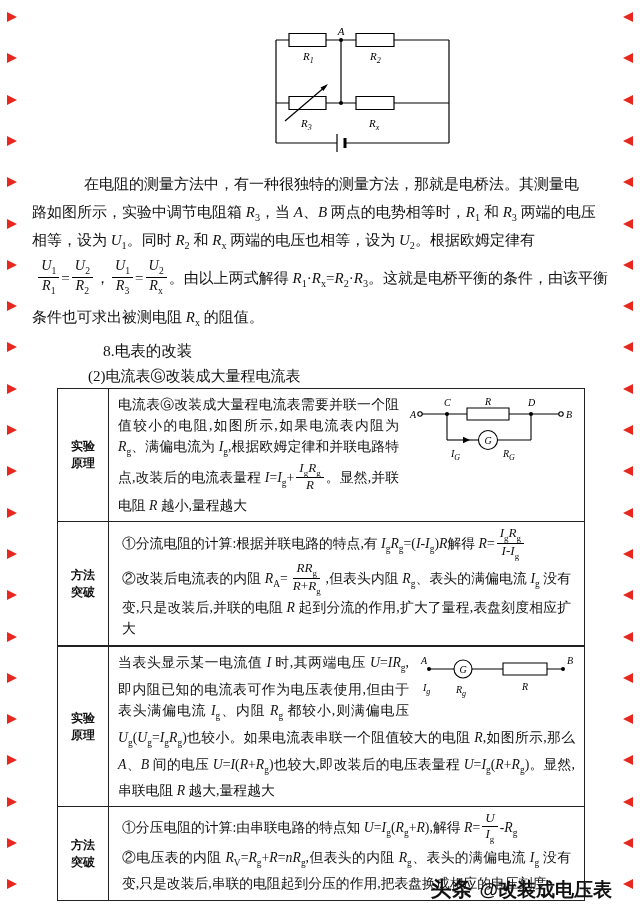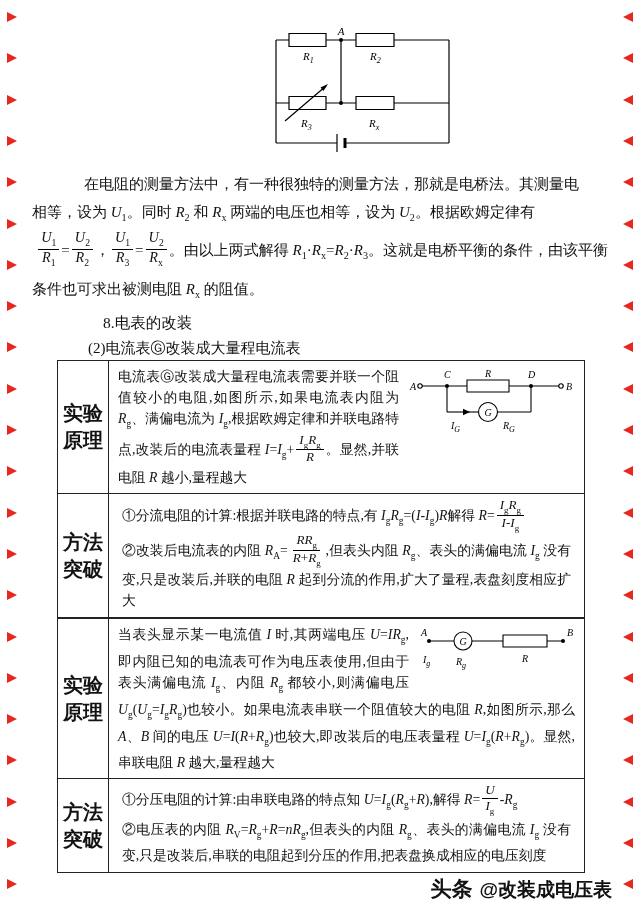--- a/index.html
+++ b/index.html
@@ -31,21 +31,21 @@
   i{font-family:"Liberation Serif",serif;font-style:italic;}
   sub{font-size:0.68em;}
   .fr{display:inline-flex;flex-direction:column;align-items:center;vertical-align:middle;
       line-height:1.12;font-size:0.95em;margin:0 2px;transform:translateY(-2px);}
   .fr .fn{border-bottom:1px solid #000;padding:0 3px;}
   .fr .fd{padding:0 3px;}
 
   
   table{border-collapse:collapse;margin-left:25px;width:528px;table-layout:fixed;}
   th,td{border:1.2px solid #222;}
-  th{width:46px;font-weight:bold;font-size:20px;text-align:center;vertical-align:middle;padding:4px 2px;}
+  th{width:46px;font-weight:bold;font-size:12px;text-align:center;vertical-align:middle;padding:4px 2px;}
   td{font-size:13.8px;line-height:21px;padding:5px 9px;vertical-align:top;text-align:justify;}
   .circ-r{float:right;margin:2px 0 2px 8px;}
   .mitem{margin:1px 4px;}
 
   
   .vt{font-family:"Liberation Serif",serif;font-style:italic;font-size:11px;fill:#000;}
   .vt2{font-family:"Liberation Serif",serif;font-style:italic;font-size:10px;fill:#000;}
   .vs{font-size:8px;}
   svg line,svg path,svg rect,svg circle{vector-effect:non-scaling-stroke;}
 
@@ -134,20 +134,21 @@
         <text class="vt" x="73" y="9" text-anchor="middle"><tspan>A</tspan></text>
         <text class="vt" x="35" y="34"><tspan>R</tspan><tspan class="vs" dy="3">1</tspan></text>
         <text class="vt" x="102" y="34"><tspan>R</tspan><tspan class="vs" dy="3">2</tspan></text>
         <text class="vt" x="33" y="101"><tspan>R</tspan><tspan class="vs" dy="3">3</tspan></text>
         <text class="vt" x="101" y="101"><tspan>R</tspan><tspan class="vs" dy="3">x</tspan></text>
       </svg>
     </div>
 
     <div class="intro">
       <div class="iline indent">在电阻的测量方法中，有一种很独特的测量方法，那就是电桥法。其测量电</div>
+      <div class="iline">路如图所示，实验中调节电阻箱 <i>R</i><sub>3</sub>，当 <i>A</i>、<i>B</i> 两点的电势相等时，<i>R</i><sub>1</sub> 和 <i>R</i><sub>3</sub> 两端的电压</div>
       <div class="iline">相等，设为 <i>U</i><sub>1</sub>。同时 <i>R</i><sub>2</sub> 和 <i>R</i><sub>x</sub> 两端的电压也相等，设为 <i>U</i><sub>2</sub>。根据欧姆定律有</div>
       <div class="iline formula"><span class="fr">
             <span class="fn"><i>U</i><sub>1</sub></span>
             <span class="fd"><i>R</i><sub>1</sub></span>
           </span>=<span class="fr">
             <span class="fn"><i>U</i><sub>2</sub></span>
             <span class="fd"><i>R</i><sub>2</sub></span>
           </span>，<span class="fr">
             <span class="fn"><i>U</i><sub>1</sub></span>
             <span class="fd"><i>R</i><sub>3</sub></span>

